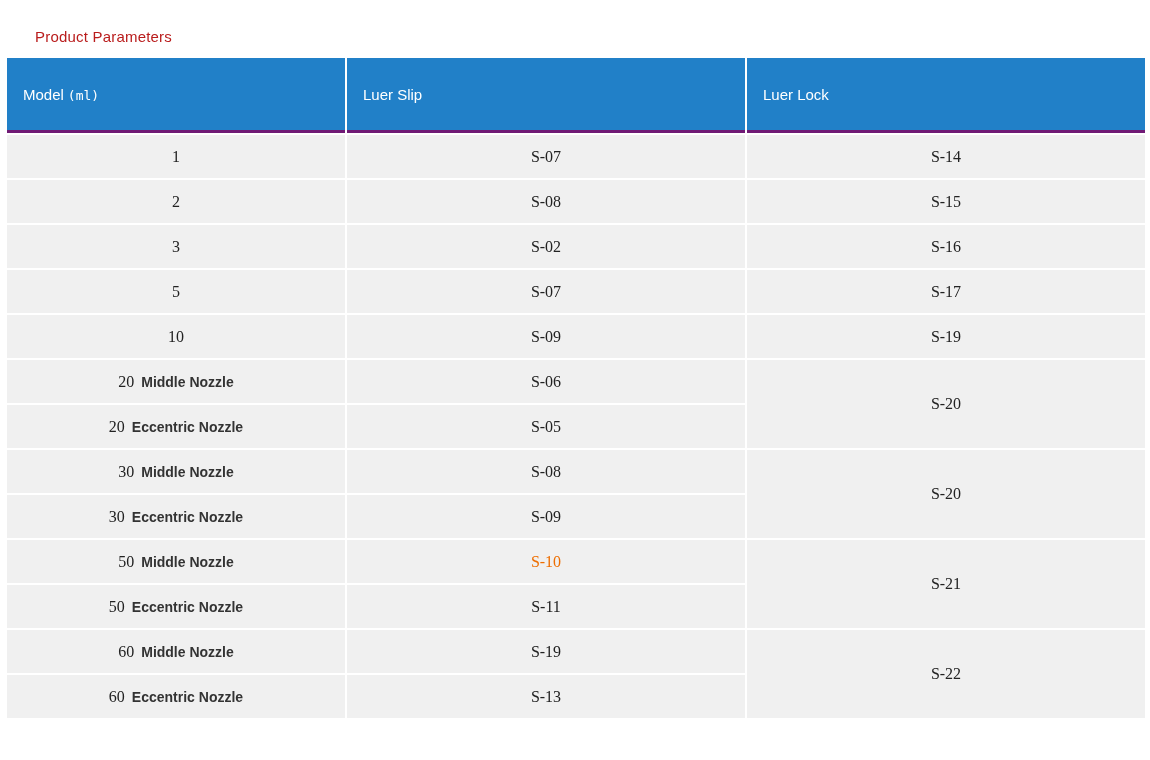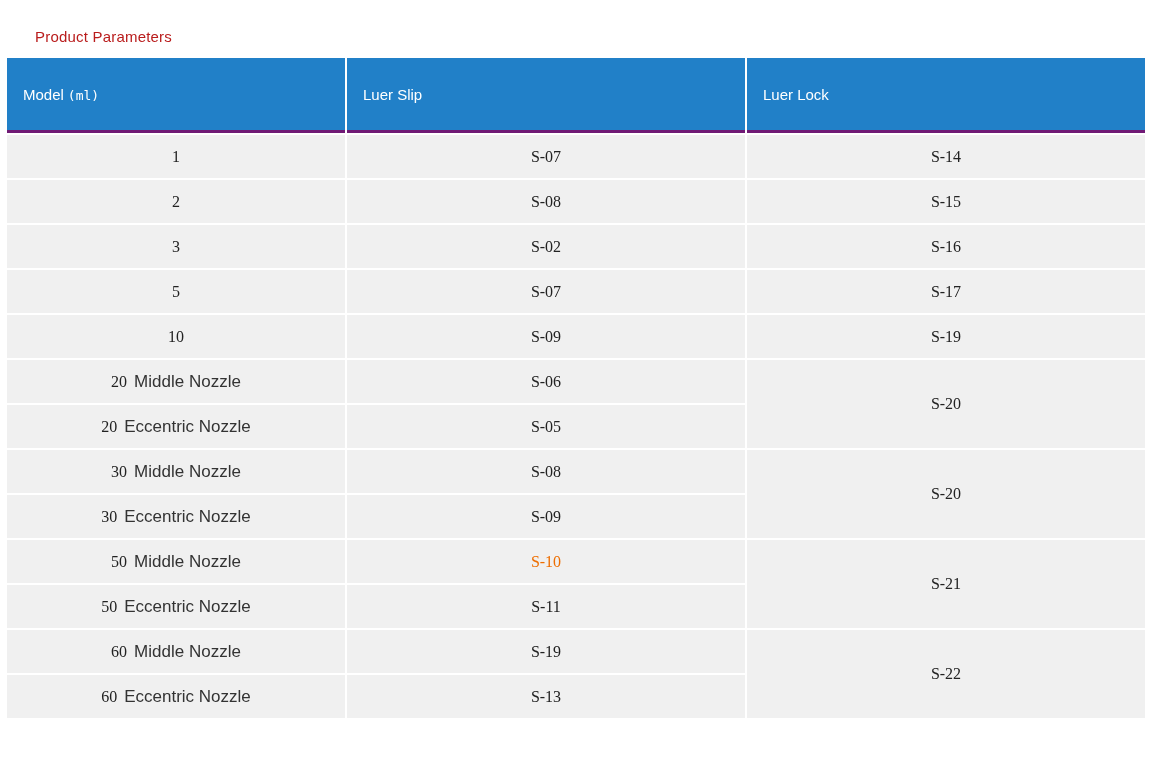--- a/index.html
+++ b/index.html
@@ -33,21 +33,21 @@
     font-size:15px;font-weight:400;border-bottom:3px solid #701a75;
   }
   td{
     background:var(--row-bg);height:43px;padding:0;
     text-align:center;vertical-align:middle;color:var(--text);
   }
   .num,.code{
     font-family:"Liberation Serif","DejaVu Serif",serif;
     font-size:16px;color:var(--code-text);
   }
-  .lbl{font-size:17px;color:var(--text);}
+  .lbl{font-size:14px;color:var(--text);font-weight:bold;}
   .lbl:not(:empty){margin-left:7px;}
   .unit{
     font-family:"DejaVu Sans Mono",monospace;
     font-size:13px;margin-left:4px;
   }
   .hl{color:var(--highlight);text-align:center;}
 </style>
 </head>
 <body>
 

